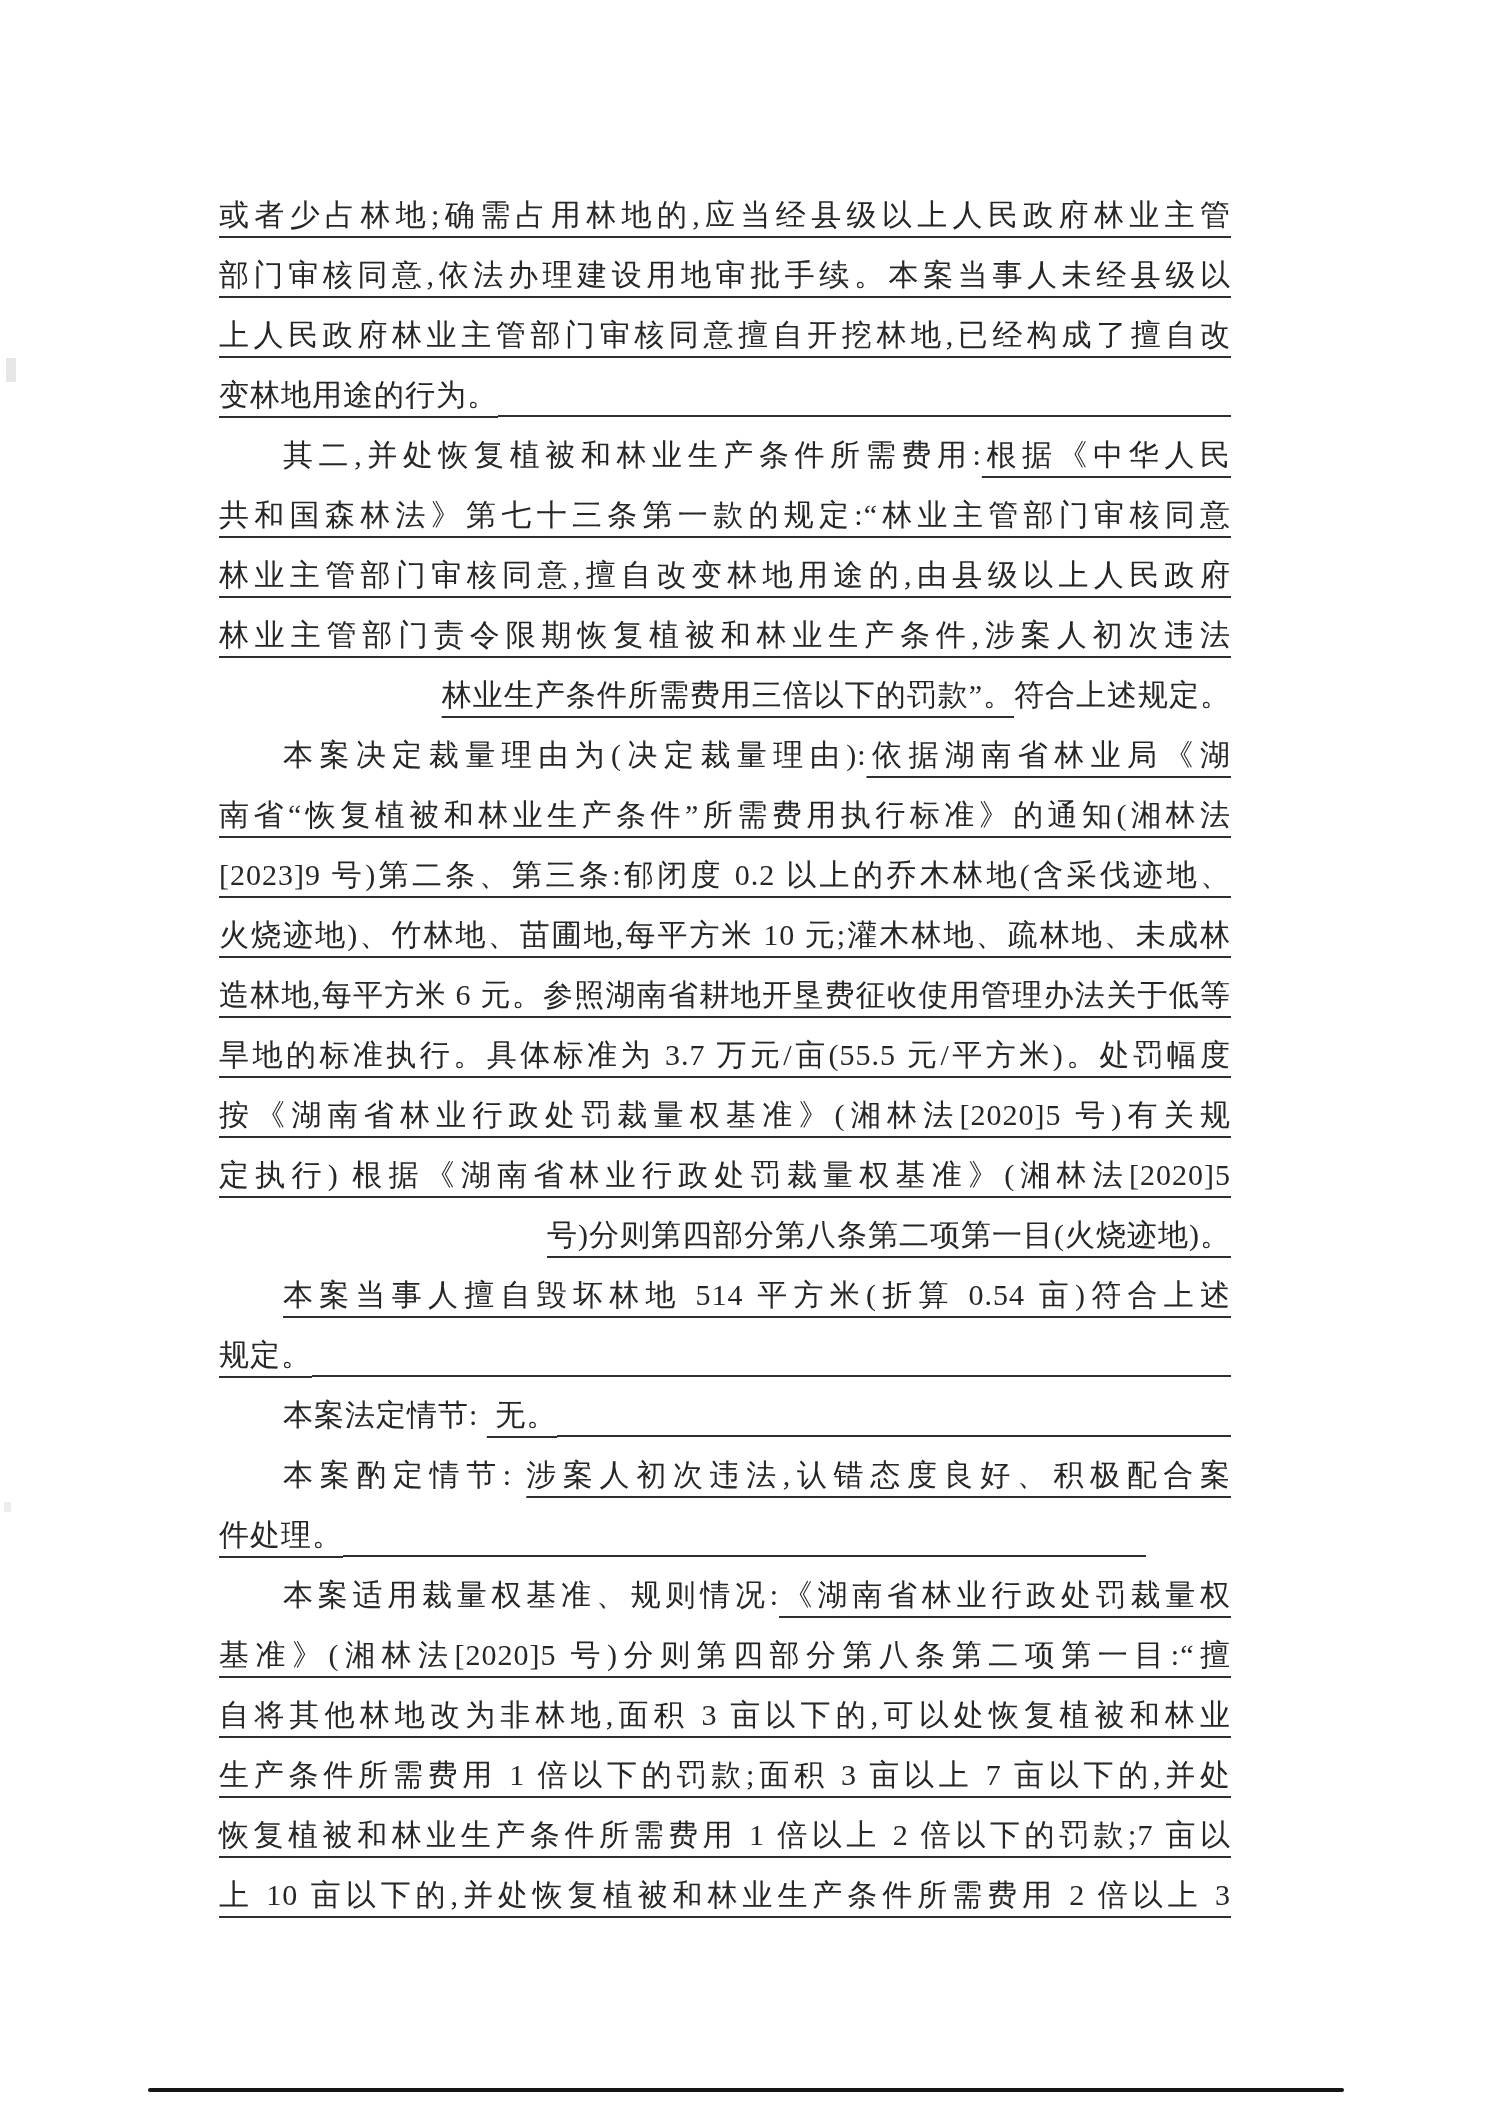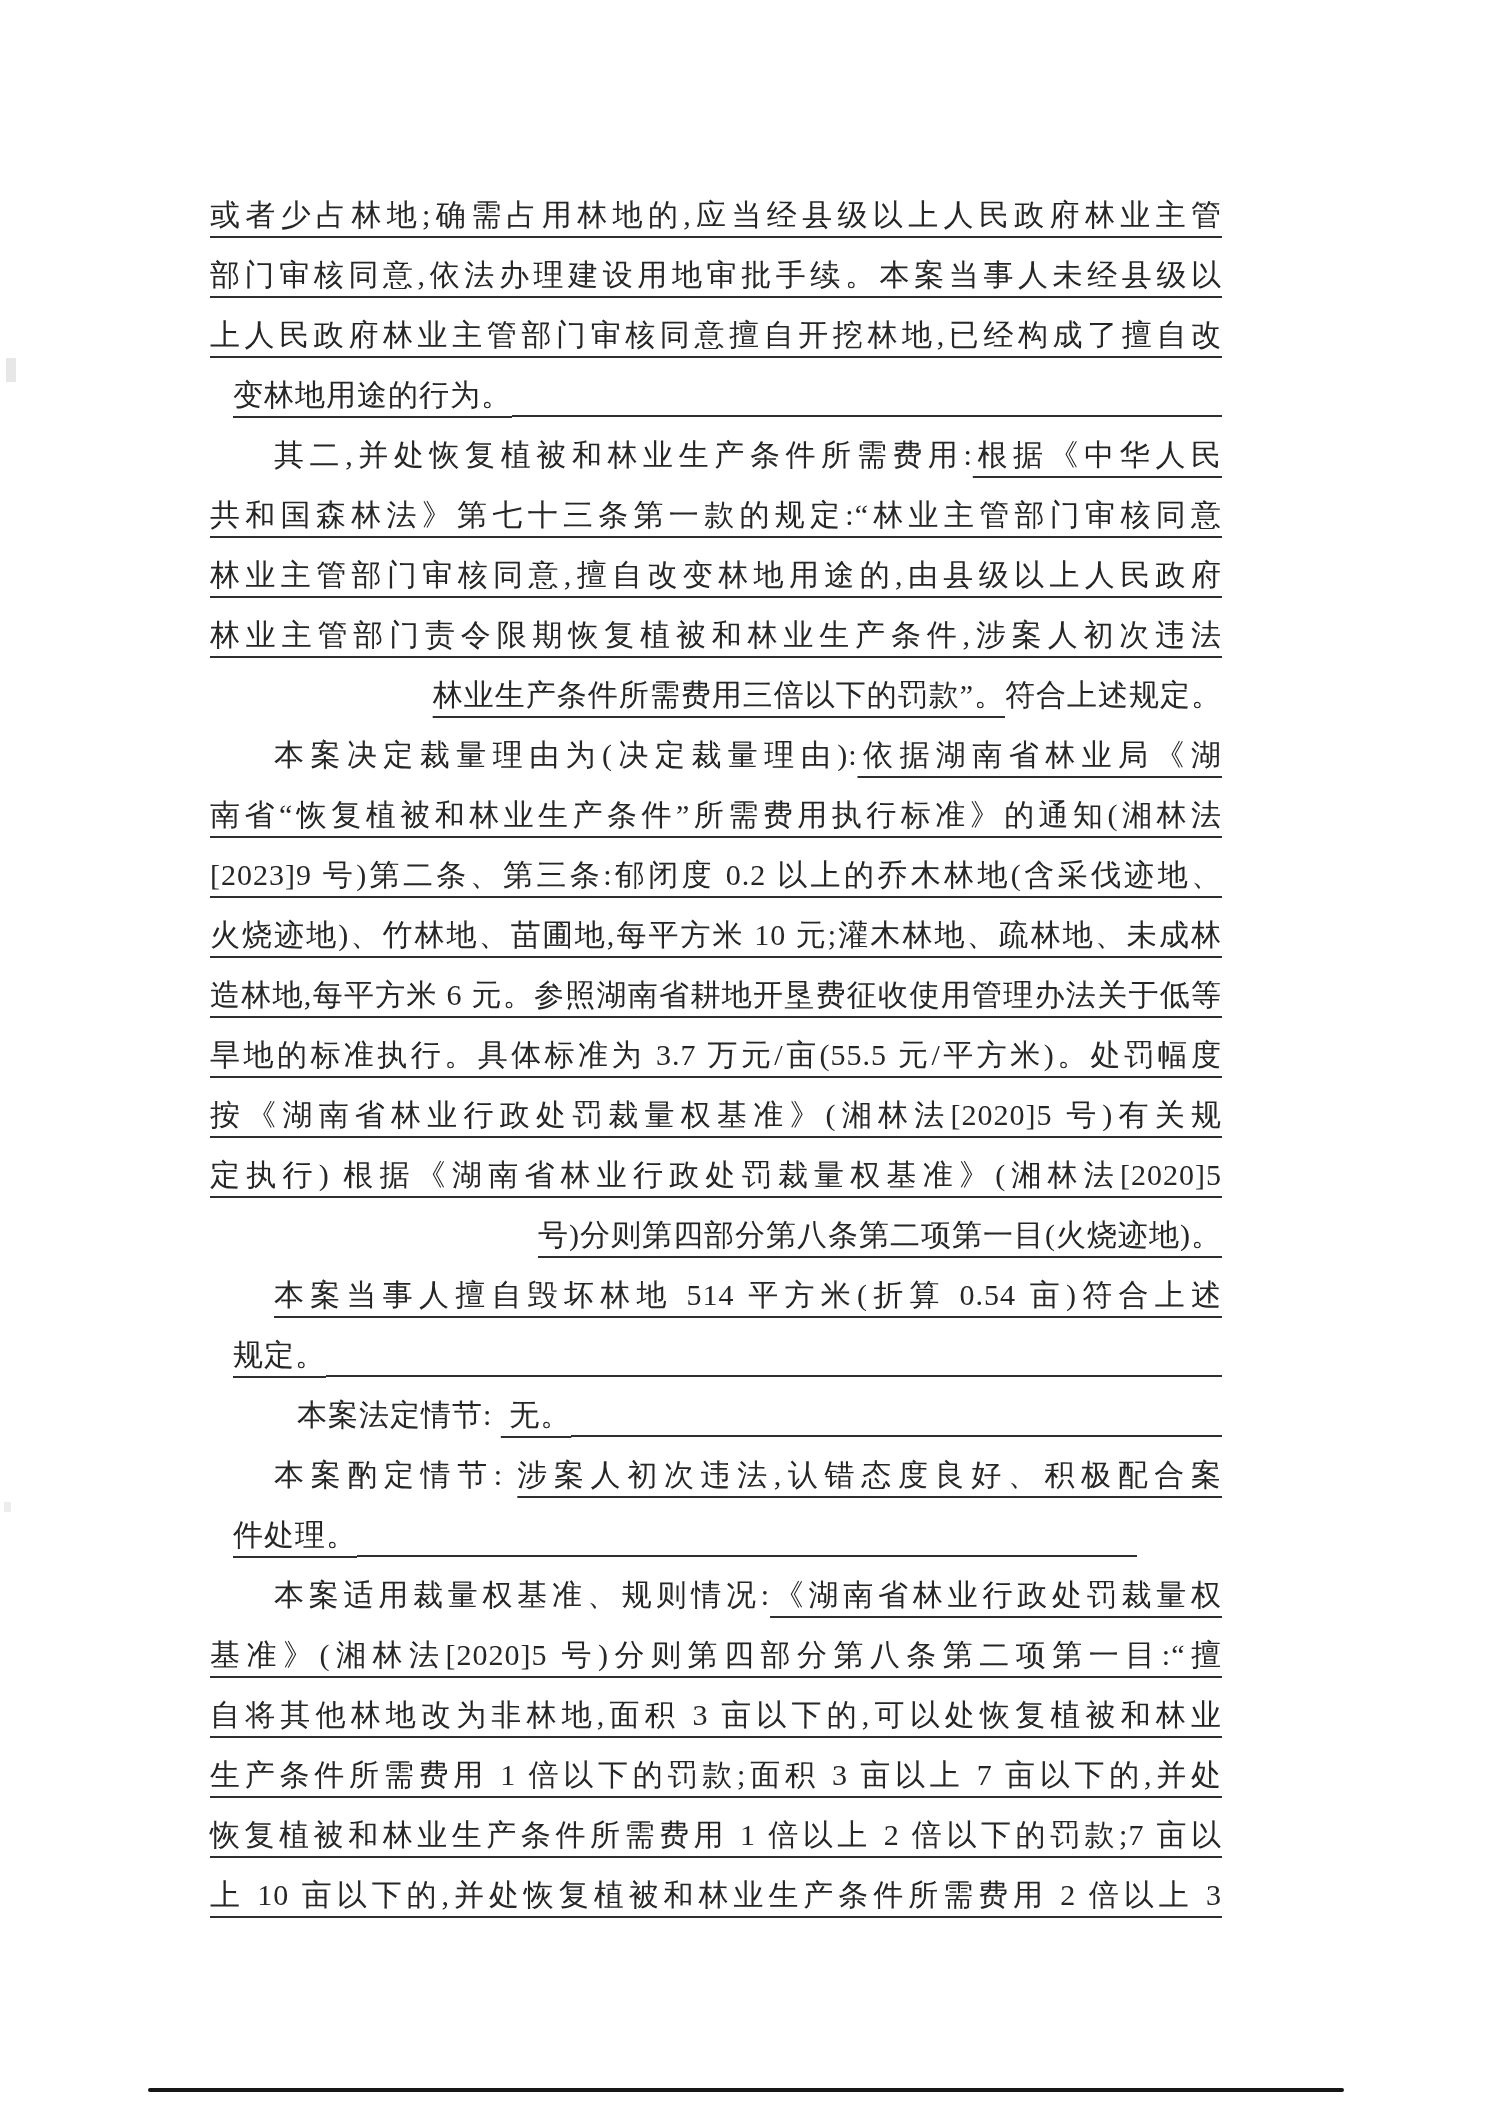--- a/index.html
+++ b/index.html
@@ -3,31 +3,31 @@
 <meta charset="utf-8">
 <style>
   html,body{margin:0;padding:0;}
   body{
     width:1488px;height:2104px;position:relative;overflow:hidden;
     background:var(--paper,#ffffff);
     font-family:"Liberation Serif","DejaVu Serif",serif;
   }
   .page{position:absolute;inset:0;background:var(--paper,#ffffff);}
   .content{
-    position:absolute;left:210px;top:185px;width:1012px;
+    position:absolute;left:219px;top:185px;width:1012px;
     color:var(--ink,#262626);
   }
   .line{
     height:60px;line-height:60px;font-size:30px;
     color:var(--ink,#262626);
     letter-spacing:1px;
   }
   .line.fill{text-align:justify;text-align-last:justify;text-justify:inter-character;}
   .line.plain{text-align:right;}
-  .line.flexline{display:flex;align-items:flex-end;margin-left:23px;}
+  .line.flexline{display:flex;align-items:flex-end;}
   .flexline .seg{display:block;white-space:pre;}
   .seg{white-space:pre-wrap;}
   .u{
     text-decoration:underline;
     text-decoration-thickness:2px;
     text-underline-offset:11px;
     text-decoration-color:var(--rule,#2f2f2f);
     text-decoration-skip-ink:none;
   }
   .blank{

